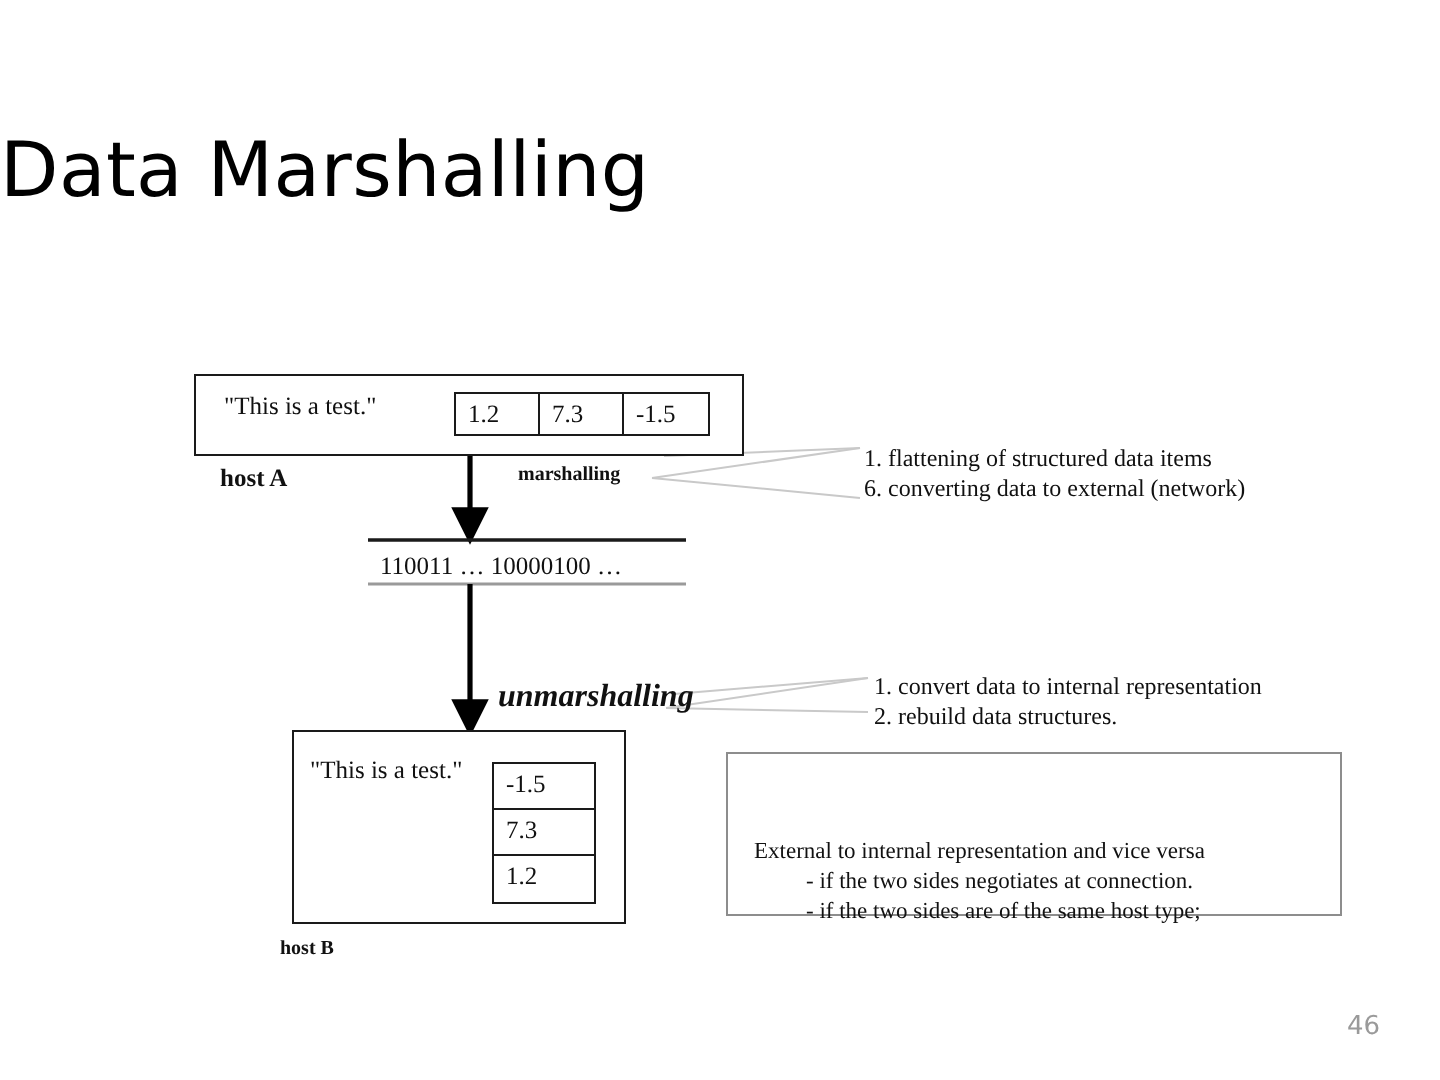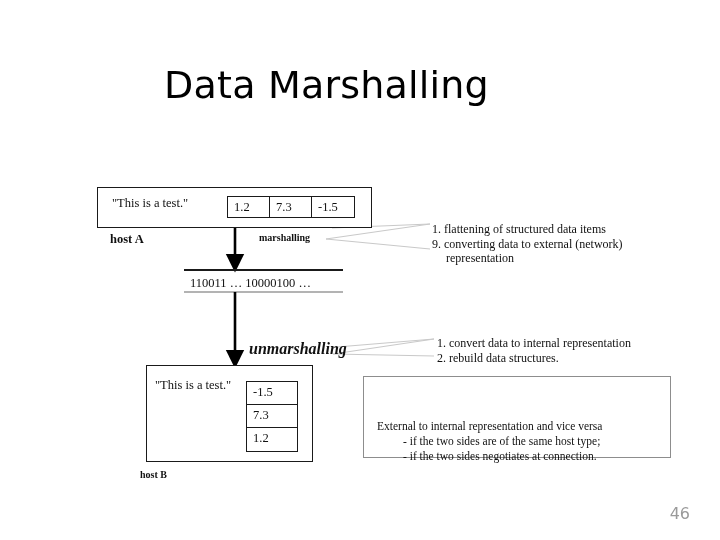--- a/index.html
+++ b/index.html
@@ -24,21 +24,21 @@
     height: 540px;
     background: #ffffff;
   }
 
   
   .slide-title {
     position: absolute;
     left: 0;
     top: 62px;
     width: 653px;
-    text-align: center;
+    text-align: left;
     font-family: "DejaVu Sans", sans-serif;
     font-size: 38px;
     font-weight: 400;
     line-height: 46px;
     color: #000000;
     letter-spacing: 0.2px;
   }
 
   
   .diagram {
@@ -219,21 +219,21 @@
     margin-top: 32px;
   }
   .note-body .sub { padding-left: 26px; }
 
   
   .page-number {
     position: absolute;
     right: 30px;
     bottom: 20px;
     font-family: "DejaVu Sans", sans-serif;
-    font-size: 16px;
+    font-size: 13px;
     line-height: 13px;
     color: #9a9a9a;
   }
 </style>
 </head>
 <body>
 
 <div class="slide">
 
   <div class="slide-title">Data Marshalling</div>
@@ -290,33 +290,32 @@
     <div class="col-cells">
       <div class="cell">-1.5</div>
       <div class="cell">7.3</div>
       <div class="cell">1.2</div>
     </div>
 
     <div class="dtext label-host-b">host B</div>
 
     <div class="ann ann-marshal">
       <div class="line">1. flattening of structured data items</div>
-      <div class="line">9. converting data to external (network)</div>
-      <div class="line indent">representation</div>
+      <div class="line">6. converting data to external (network)</div>
     </div>
 
     <div class="ann ann-unmarshal">
       <div class="line">1. convert data to internal representation</div>
       <div class="line">2. rebuild data structures.</div>
     </div>
 
     <div class="note-box"></div>
     <div class="note-body">
       <div>External to internal representation and vice versa</div>
+      <div class="sub">- if the two sides negotiates at connection.</div>
       <div class="sub">- if the two sides are of the same host type;</div>
-      <div class="sub">- if the two sides negotiates at connection.</div>
     </div>
 
   </div>
 
   <div class="page-number">46</div>
 
 </div>
 
 </body></html>

